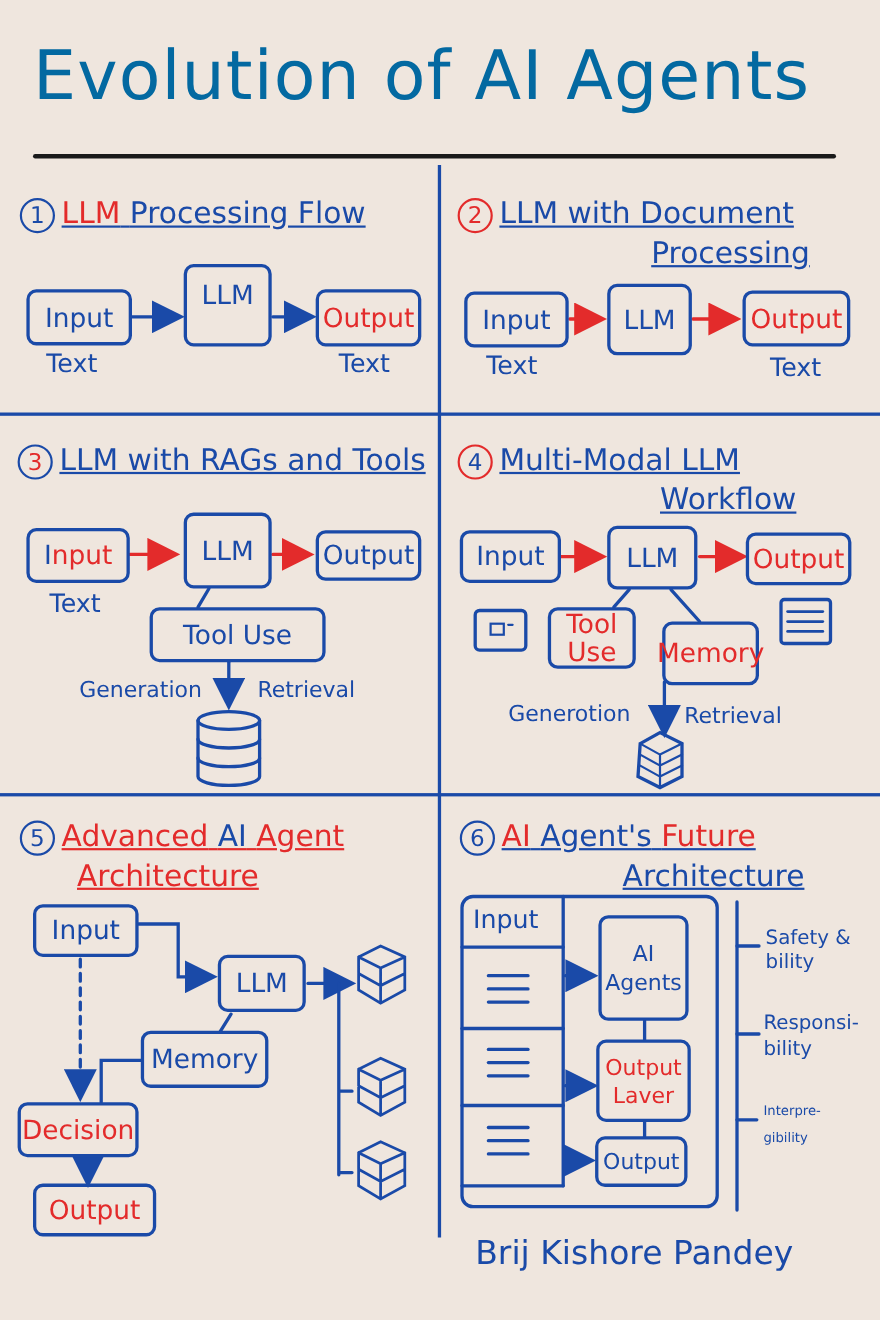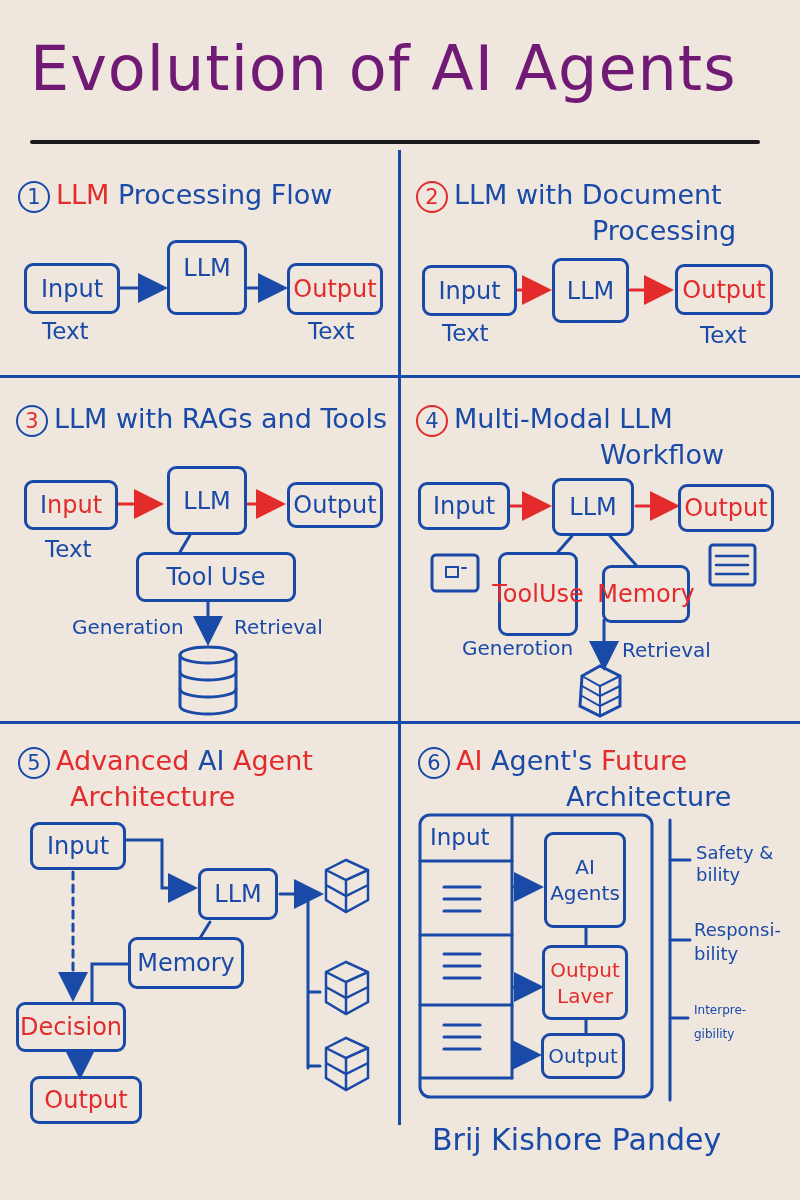--- a/index.html
+++ b/index.html
@@ -1,23 +1,23 @@
 <!DOCTYPE html>
 <html><head>
 <meta charset="utf-8">
 <style>
   html,body{margin:0;padding:0;}
   body{width:800px;height:1200px;background:#efe6de;position:relative;overflow:hidden;
        font-family:"DejaVu Sans","Liberation Sans",sans-serif;color:#1a4aa8;}
   .abs{position:absolute;}
-  .title{left:30px;top:32px;width:740px;font-size:62px;color:#701a75;letter-spacing:1px;white-space:nowrap;}
+  .title{left:30px;top:32px;width:740px;font-size:62px;color:#0369a1;letter-spacing:1px;white-space:nowrap;}
   .underline{left:30px;top:140px;width:730px;height:4px;background:#1a1a1a;border-radius:2px;}
   .vdiv{left:398px;top:150px;width:3px;height:975px;background:#1a4aa8;}
   .hdiv{left:0;width:800px;height:3px;background:#1a4aa8;}
-  .sec-title{font-size:27px;white-space:nowrap;line-height:34px;}
+  .sec-title{font-size:27px;white-space:nowrap;line-height:34px;text-decoration:underline;}
   .num{display:inline-block;width:28px;height:28px;border:2.5px solid #1a4aa8;border-radius:50%;
        text-align:center;line-height:28px;font-size:21px;margin-right:6px;vertical-align:middle;}
   .num.red{border-color:#e32b2b;}
   .red{color:#e32b2b;}
   .blue{color:#1a4aa8;}
   .box{position:absolute;border:3px solid #1a4aa8;border-radius:9px;display:flex;
        align-items:center;justify-content:center;text-align:center;font-size:24px;line-height:26px;
        background:transparent;box-sizing:border-box;}
   .lbl{position:absolute;font-size:23px;white-space:nowrap;}
   .small{font-size:20px;}
@@ -181,21 +181,21 @@
     <span class="blue">Input</span>
   </div>
 <div class="box" style="left:552px;top:478px;width:82px;height:58px">
     <span class="blue">LLM</span>
   </div>
 <div class="box" style="left:678px;top:484px;width:96px;height:48px">
     <span class="red">Output</span>
   </div>
 <div class="abs" style="left:432px;top:555px;width:46px;height:36px"></div>
 <div class="abs" style="left:710px;top:545px;width:45px;height:40px"></div>
-<div class="box" style="left:498px;top:552px;width:80px;height:84px;flex-direction:row">
+<div class="box" style="left:498px;top:552px;width:80px;height:56px;flex-direction:column">
     <span class="red">Tool</span>
     <span class="red">Use</span>
   </div>
 <div class="box" style="left:602px;top:565px;width:88px;height:58px">
     <span class="red">Memory</span>
   </div>
 <div class="lbl blue small" style="left:462px;top:636px">Generotion</div>
 <div class="lbl blue small" style="left:622px;top:638px">Retrieval</div>
 <div class="abs" style="left:580px;top:666px;width:40px;height:50px"></div>
 

